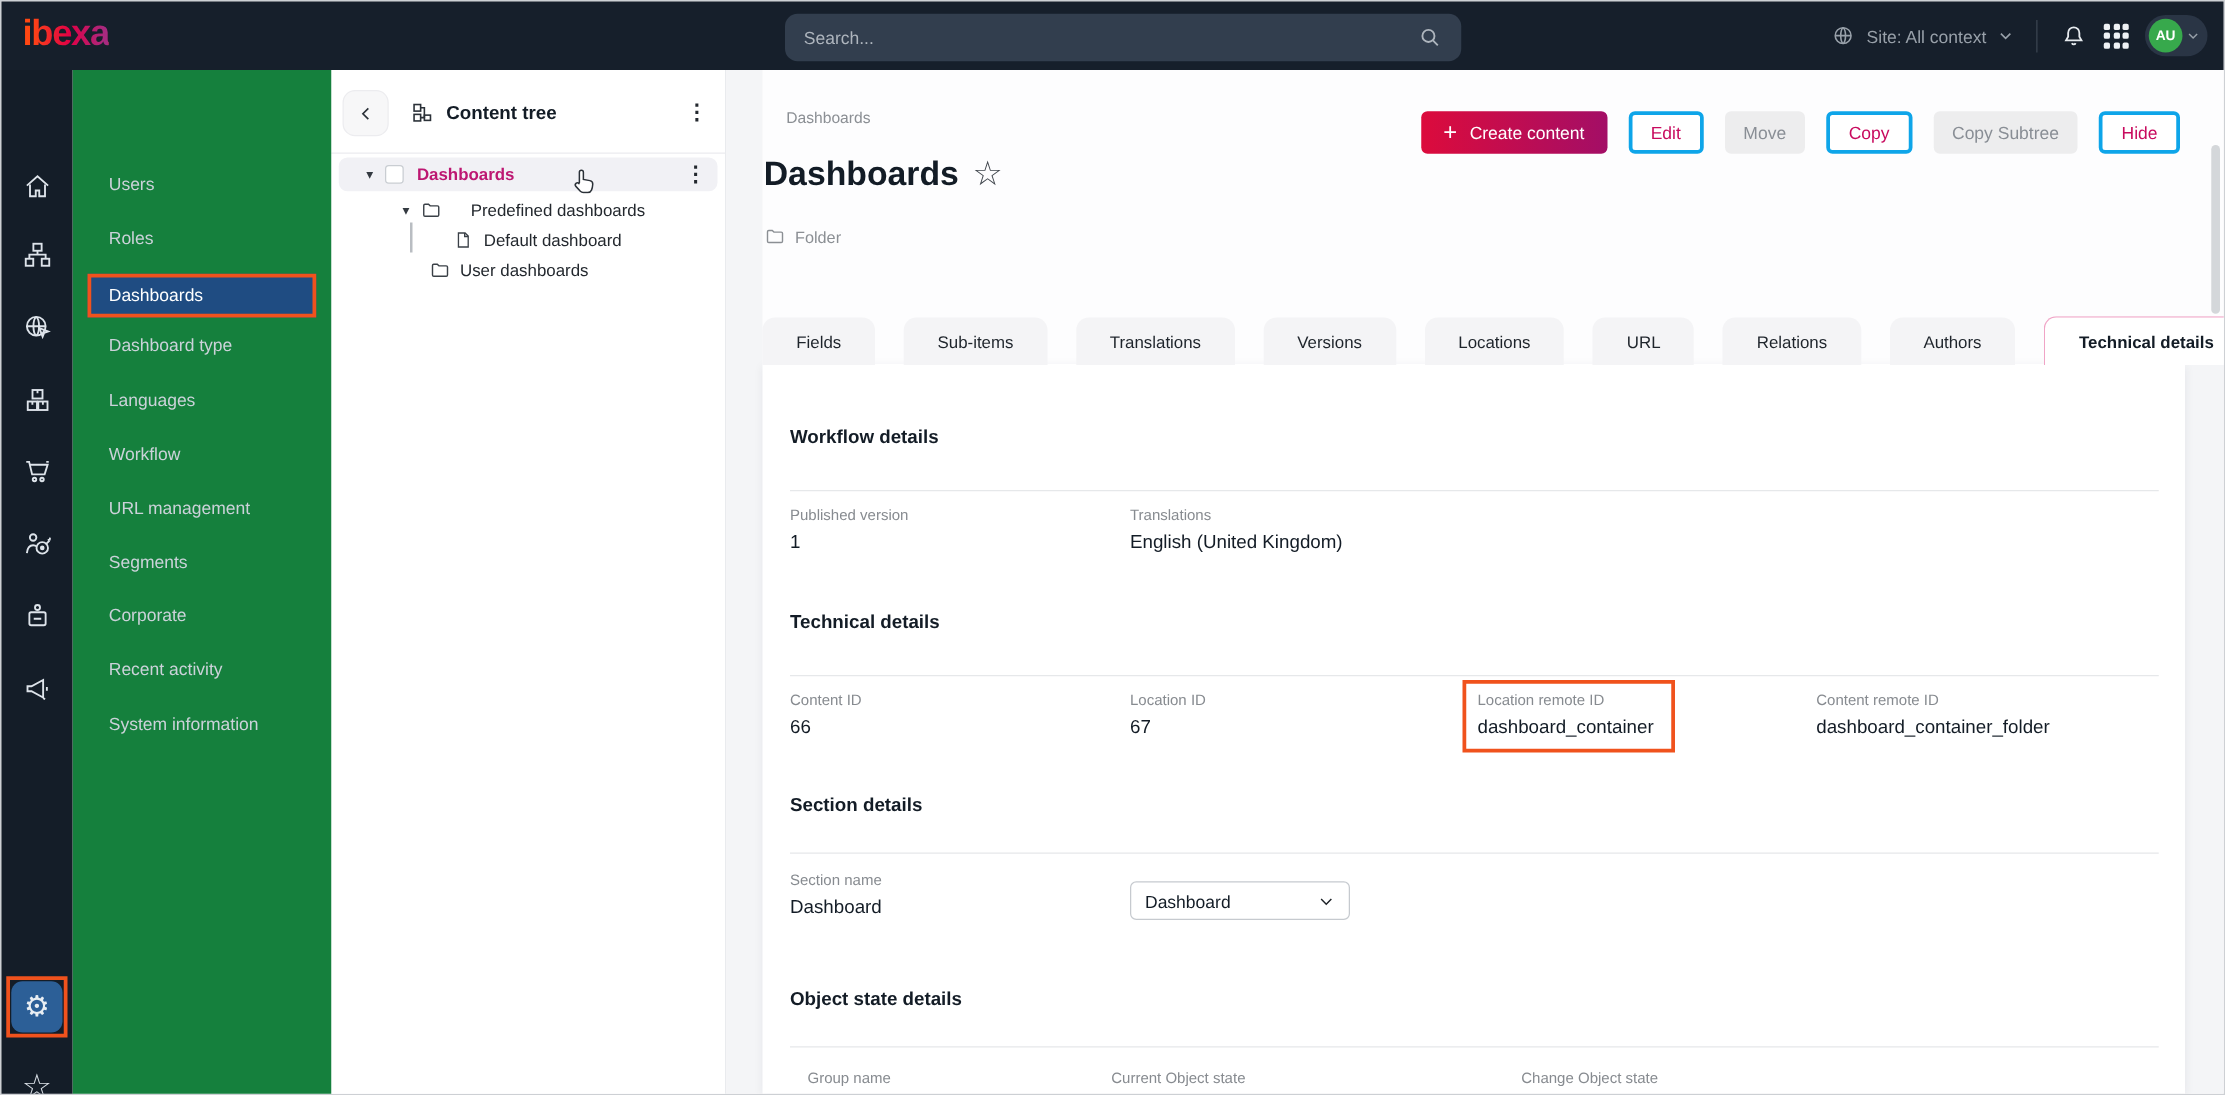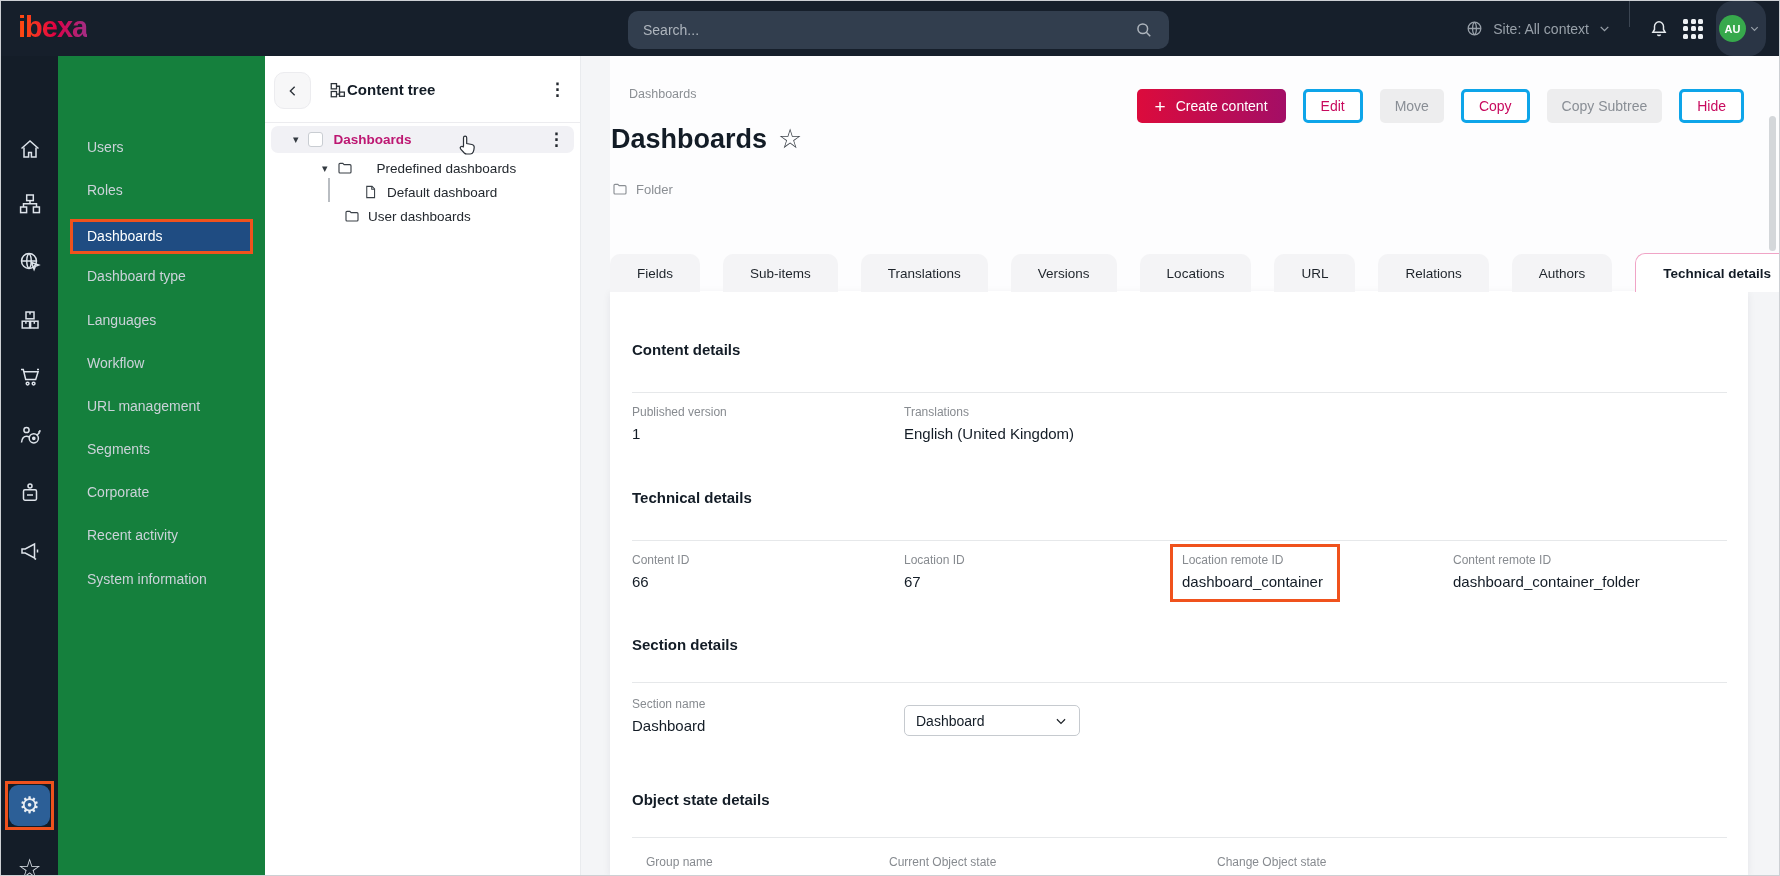--- a/index.html
+++ b/index.html
@@ -10,21 +10,21 @@
   
   .topbar { position:absolute; left:0; top:0; width:100%; height:55px; background:#161f2b; z-index:30; }
   .logo { position:absolute; left:17px; top:10px; font-size:29px; font-weight:bold; letter-spacing:-1px;
           background:linear-gradient(90deg,#ff4713 10%,#e00046 55%,#a82a80 95%);
           -webkit-background-clip:text; background-clip:text; color:transparent; }
   .search { position:absolute; left:627px; top:10px; width:541px; height:38px; background:#323e4e;
             border-radius:10px; display:flex; align-items:center; padding:0 15px; }
   .search input { flex:1; background:transparent; border:none; outline:none; color:#c3c9d1; font-size:14px;
                   font-family:"Liberation Sans", sans-serif; }
   .search input::placeholder { color:#aeb5bd; }
-  .topbar-right { position:absolute; right:13px; top:0; height:55px; display:flex; gap:13px; }
+  .topbar-right { position:absolute; right:13px; top:0; height:55px; display:flex; align-items:center; gap:13px; }
   .site-switch { display:flex; align-items:center; gap:9px; color:#98a0a9; font-size:14px; cursor:default; }
   .tb-divider { width:1px; height:26px; background:#3b4552; margin:0 5px; }
   .icon-btn { display:flex; align-items:center; justify-content:center; }
   .grid-ico { display:grid; grid-template-columns:repeat(3,5px); grid-template-rows:repeat(3,5px); gap:2.5px; }
   .grid-ico i { background:#eef1f4; border-radius:1.5px; }
   .avatar-pill { display:flex; align-items:center; gap:3px; background:#2a3545; border-radius:17px;
                  padding:3px 6px 3px 3px; }
   .avatar { width:27px; height:27px; border-radius:50%; background:#37a94c; color:#fff; font-size:11px;
             font-weight:bold; display:flex; align-items:center; justify-content:center; }
 
@@ -44,21 +44,21 @@
   .menu-item.selected { left:12px; width:183px; background:#1f4c82; color:#fff; border:3px solid #f0521d;
                         padding-left:14px; line-height:29px; height:35px; }
 
   
   .tree { position:absolute; left:264px; top:55px; width:316px; height:821px; background:#fff;
           border-right:1px solid #e9ebee; z-index:10; }
   .tree-head { position:relative; height:67px; border-bottom:1px solid #ececef; }
   .back-btn { position:absolute; left:9px; top:16px; width:37px; height:37px; border-radius:10px;
               background:#f7f7f8; border:1px solid #ececef; display:flex; align-items:center;
               justify-content:center; color:#2b3138; cursor:pointer; }
-  .tree-title { position:absolute; left:64px; top:25px; display:flex; align-items:flex-start; gap:0;
+  .tree-title { position:absolute; left:64px; top:25px; display:flex; align-items:center; gap:10px;
                 font-size:15px; font-weight:bold; color:#131c26; }
   .kebab { font-size:17px; font-weight:bold; color:#23282e; line-height:1; cursor:pointer; letter-spacing:0; }
   .tree-head .kebab { position:absolute; right:14px; top:25px; }
   .trow-sel { position:absolute; left:6px; right:6px; top:70px; height:27px; background:#f1f1f5;
               border-radius:7px; display:flex; align-items:center; cursor:pointer; }
   .caret { font-size:11px; color:#343a41; }
   .tcheck { width:15px; height:15px; background:#fff; border:1px solid #c9cdd2; border-radius:3px; }
   .tlabel-sel { font-size:13.5px; font-weight:bold; color:#bd1772; }
   .trow { position:absolute; display:flex; align-items:center; height:24px; font-size:13.5px; color:#23282e;
           cursor:pointer; }
@@ -352,21 +352,21 @@
       <div class="tab">Versions</div>
       <div class="tab">Locations</div>
       <div class="tab">URL</div>
       <div class="tab">Relations</div>
       <div class="tab">Authors</div>
       <div class="tab active">Technical details</div>
     </div>
 
     <div class="card">
 
-      <div class="sec-head" style="top:50px">Content details</div>
+      <div class="sec-head" style="top:50px">Workflow details</div>
       <div class="hr" style="top:101px"></div>
       <div class="fgrid g2" style="top:114px">
         <div>
           <div class="flabel">Published version</div>
           <div class="fvalue">1</div>
         </div>
         <div>
           <div class="flabel">Translations</div>
           <div class="fvalue">English (United Kingdom)</div>
         </div>

